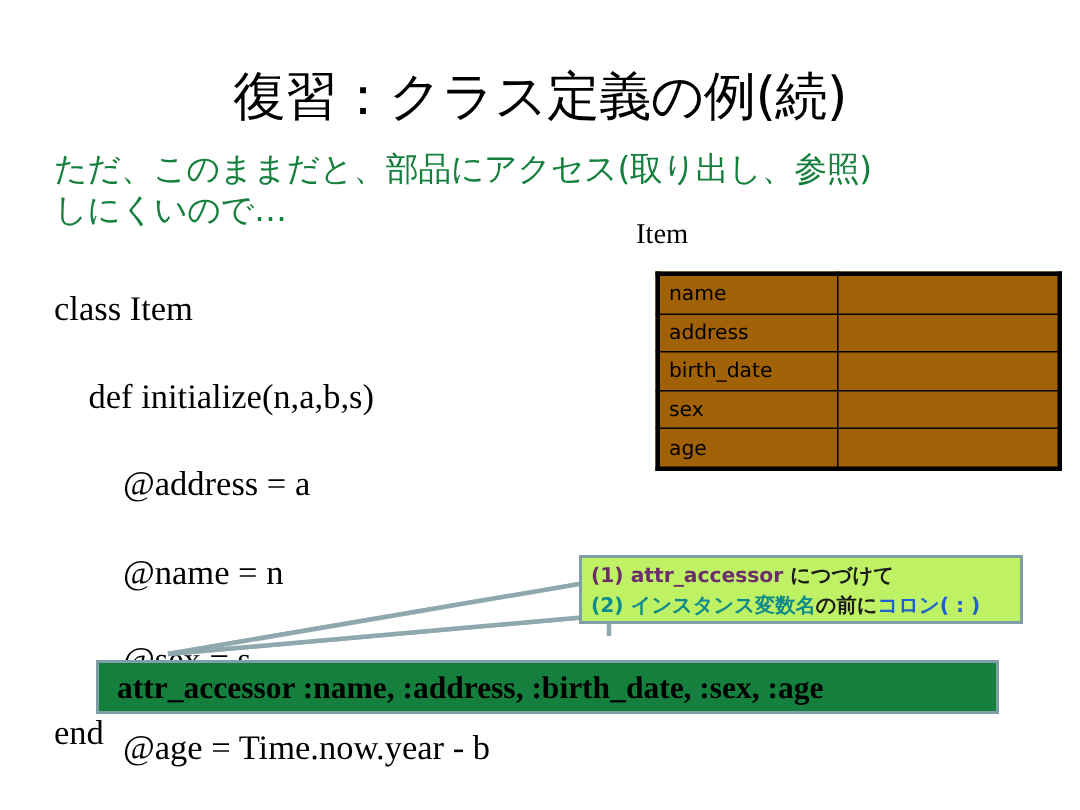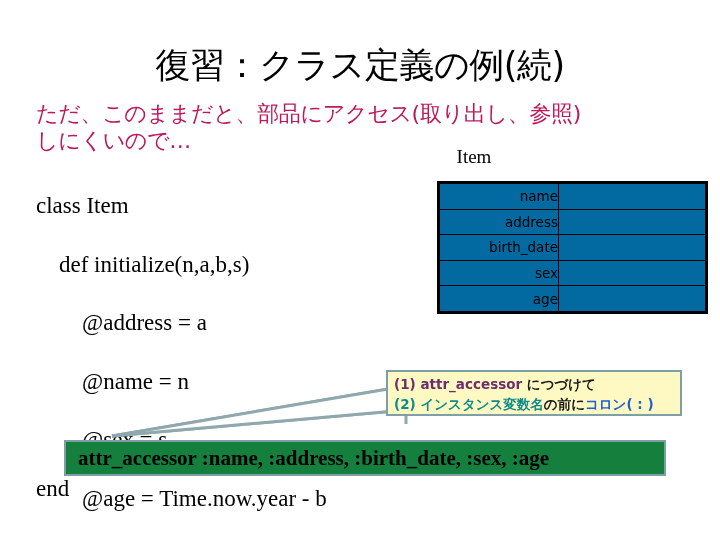--- a/index.html
+++ b/index.html
@@ -38,21 +38,21 @@
 
   
   #intro {
     position: absolute;
     left: 36px;
     top: 100px;
     width: 640px;
     font-family: "DejaVu Sans", "Liberation Sans", sans-serif;
     font-size: 22px;
     line-height: 27px;
-    color: #be185d;
+    color: #15803d;
     letter-spacing: -0.3px;
   }
   #intro .ln { display: block; white-space: nowrap; }
 
   
   #code {
     position: absolute;
     left: 36px;
     top: 163px;
     width: 420px;
@@ -66,38 +66,36 @@
     white-space: pre;
     margin-top: 28px;
   }
 
   
   #item-caption {
     position: absolute;
     left: 424px;
     top: 146px;
     width: 100px;
-    text-align: center;
     font-family: "Liberation Serif", "DejaVu Serif", serif;
     font-size: 19px;
     line-height: 22px;
     color: #000000;
   }
 
   
   #item-table {
     position: absolute;
     left: 437px;
     top: 181px;
     width: 256px;
     border-collapse: collapse;
     border: 3px solid #000000;
     table-layout: fixed;
-    background: #0369a1;
-    text-align: right;
+    background: #a16207;
   }
   #item-table td {
     border: 1.5px solid #000000;
     height: 24.6px;
     padding: 0 0 0 6px;
     font-family: "DejaVu Sans", "Liberation Sans", sans-serif;
     font-size: 13.5px;
     line-height: 16px;
     color: #000000;
     vertical-align: middle;
@@ -116,21 +114,21 @@
   }
 
   
   #callout-box {
     position: absolute;
     left: 386px;
     top: 370px;
     width: 296px;
     height: 46px;
     border: 2.5px solid #7f9ea5;
-    background: #fef9c3;
+    background: #bef264;
     box-sizing: border-box;
     padding: 2px 0 0 6px;
     font-family: "DejaVu Sans", "Liberation Sans", sans-serif;
     font-weight: bold;
     font-size: 13.5px;
     line-height: 20px;
     white-space: nowrap;
   }
   #callout-box .row { display: block; }
   .c-purple { color: #6b2d6b; }

